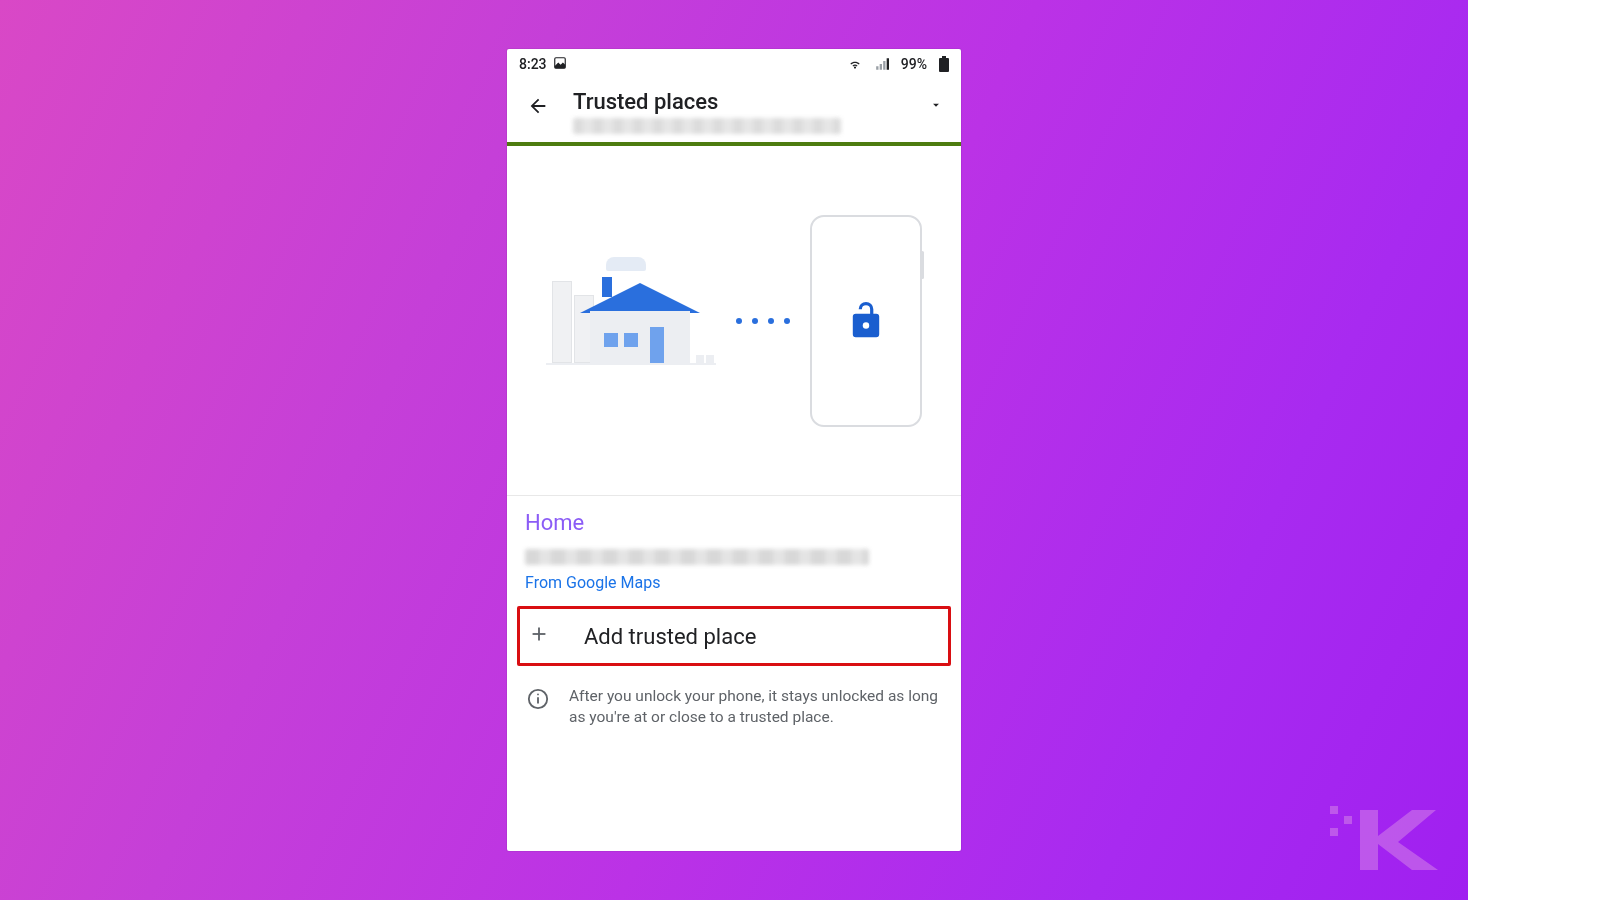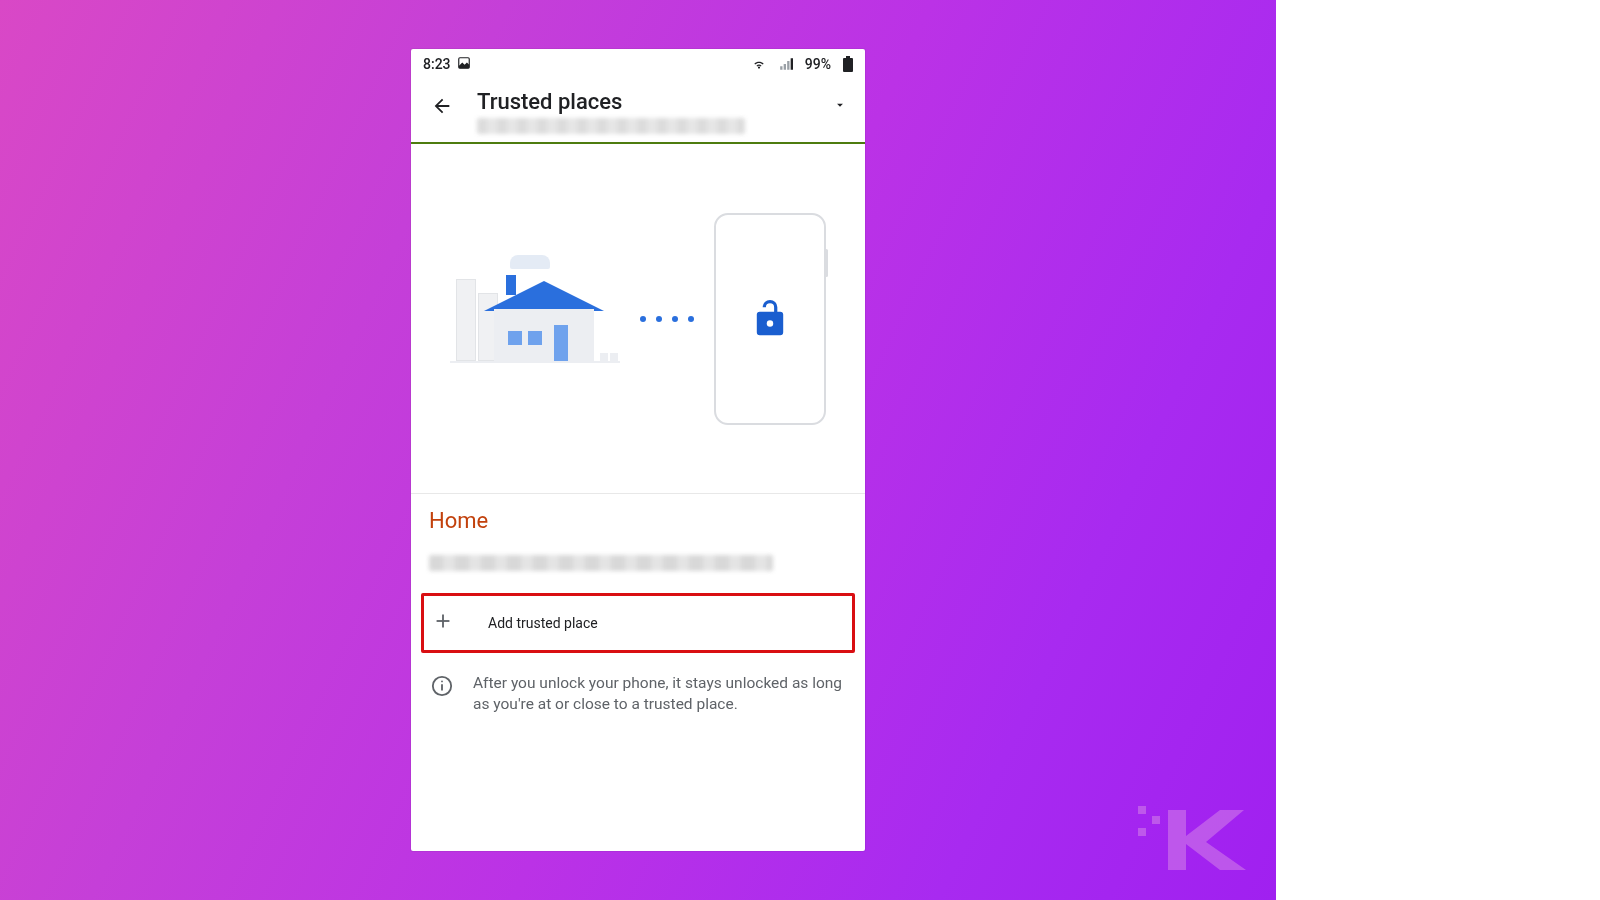--- a/index.html
+++ b/index.html
@@ -1,18 +1,18 @@
 <!DOCTYPE html>
 <html><head>
 <meta charset="utf-8">
 <style>
   * { box-sizing: border-box; margin: 0; padding: 0; }
   html, body { width: 1600px; height: 900px; overflow: hidden; font-family: Roboto, Arial, sans-serif; }
   .bg {
-    width: 1276px; height: 900px;
+    width: 1468px; height: 900px;
     background: linear-gradient(115deg, #d948c6 0%, #c53fd8 30%, #bb32e6 55%, #a82af0 80%, #a020f0 100%);
     display: flex; align-items: center; justify-content: center; position: relative;
   }
   .watermark {
     position: absolute; right: 18px; bottom: 20px; width: 120px; height: 80px;
     opacity: 0.5; pointer-events: none;
   }
   .phone {
     width: 454px; height: 802px; background: #fff; border-radius: 2px;
     box-shadow: 0 0 0 1px rgba(0,0,0,0.05);
@@ -20,21 +20,21 @@
   }
   .statusbar {
     height: 30px; display: flex; align-items: center; justify-content: space-between;
     padding: 0 12px; font-size: 14px; color: #202124; font-weight: 500;
   }
   .status-left { display: flex; align-items: center; gap: 6px; }
   .status-right { display: flex; align-items: center; gap: 12px; }
   .status-right svg { display: block; }
   .appbar {
     display: flex; align-items: flex-start; padding: 6px 12px 8px 10px; gap: 14px;
-    border-bottom: 2px solid #4d7c0f;
+    border-bottom: 4px solid #4d7c0f;
   }
   .back { padding: 10px; cursor: pointer; }
   .appbar-titlewrap { flex: 1; display: flex; flex-direction: column; gap: 4px; padding-top: 4px;}
   .appbar-title { font-size: 22px; color: #202124; font-weight: 500; }
   .appbar-sub-blur {
     width: 268px; height: 16px; border-radius: 2px;
     background: repeating-linear-gradient(90deg,#d9d9d9 0 10px,#e4e4e4 10px 20px);
     filter: blur(2px); opacity: 0.9;
   }
   .dropdown-caret { padding: 12px 6px; cursor: pointer; }
@@ -64,33 +64,33 @@
   .dot { width:6px; height:6px; border-radius:50%; background:#2a6fdd; }
   .phone-outline {
     width:112px; height:212px; border:2px solid #dadce0; border-radius:14px;
     display:flex; align-items:center; justify-content:center; position: relative;
   }
   .phone-outline::after{
     content:""; position:absolute; right:-4px; top:34px; width:3px; height:28px; background:#dadce0; border-radius:2px;
   }
   .lock-icon svg { display:block; }
   .place-block { padding: 14px 18px 10px 18px; }
-  .place-title { font-size: 22px; color:#c2410c; margin-bottom:22px; }
+  .place-title { font-size: 22px; color:#8b5cf6; margin-bottom:14px; }
   .place-sub-blur {
     width: 344px; height:16px; border-radius:2px; margin-bottom:8px;
     background: repeating-linear-gradient(90deg,#d4d4d4 0 14px,#e2e2e2 14px 26px);
     filter: blur(2px); opacity: 0.9;
   }
   .place-source { font-size:16px; color:#1a73e8; }
   .add-row {
     margin: 4px 10px 6px 10px; border:3px solid #d90e12; border-radius:2px;
     display:flex; align-items:center; gap:34px; padding: 14px 8px; cursor:pointer;
   }
   .add-row .plus { color:#5f6368; }
-  .add-label { font-size:14px; color:#202124; }
+  .add-label { font-size:22px; color:#202124; }
   .info-block { display:flex; gap:20px; padding: 14px 20px 8px 20px; }
   .info-icon { color:#5f6368; flex-shrink:0; padding-top:2px;}
   .info-text { display:flex; flex-direction:row; gap:16px; }
   .info-text p { font-size:15.5px; line-height:1.35; color:#5f6368; }
   .learn { color:#1a73e8; text-decoration: underline; font-size:15.5px; cursor:pointer; }
 </style>
 </head>
 <body>
 
 <div class="bg">
@@ -173,20 +173,21 @@
               <path d="M17 10V7a5 5 0 0 0-10 0h2.2A2.8 2.8 0 0 1 12 4.2 2.8 2.8 0 0 1 14.8 7v3H5a2 2 0 0 0-2 2v12a2 2 0 0 0 2 2h14a2 2 0 0 0 2-2V12a2 2 0 0 0-2-2z"></path>
               <circle cx="12" cy="18" r="2.2" fill="#fff"></circle>
             </svg>
         </span>
       </div>
     </div>
 
     <div class="place-block">
       <div class="place-title">Home</div>
       <div class="place-sub-blur"></div>
+      <div class="place-source">From Google Maps</div>
     </div>
 
     <div class="add-row">
       <span class="plus">
         <svg width="22" height="22" viewBox="0 0 24 24" fill="#5f6368">
             <path d="M11 5h2v14h-2z"></path>
             <path d="M5 11h14v2H5z"></path>
           </svg>
       </span>
       <span class="add-label">Add trusted place</span>

